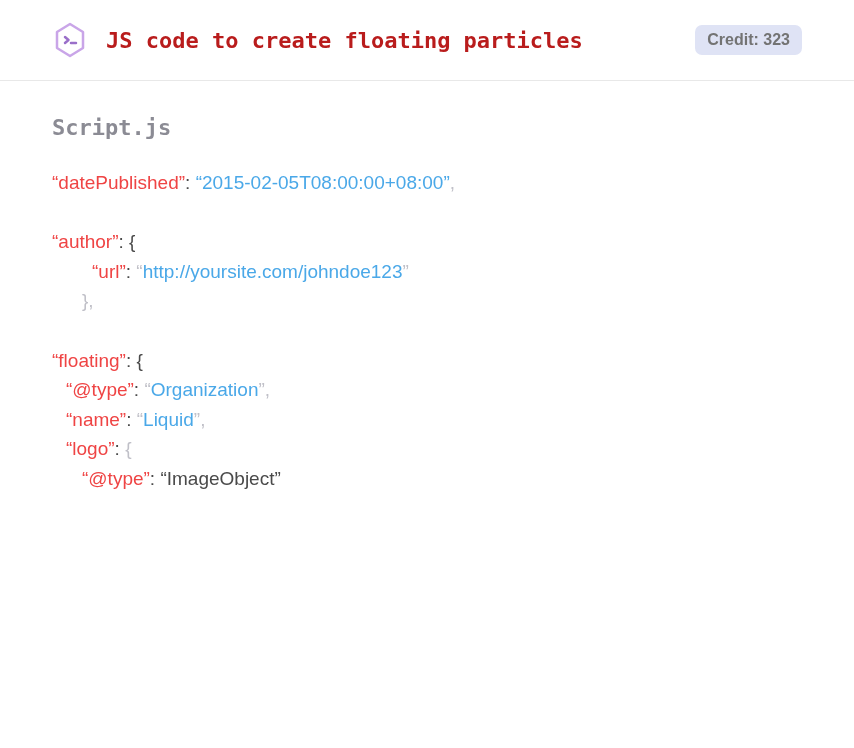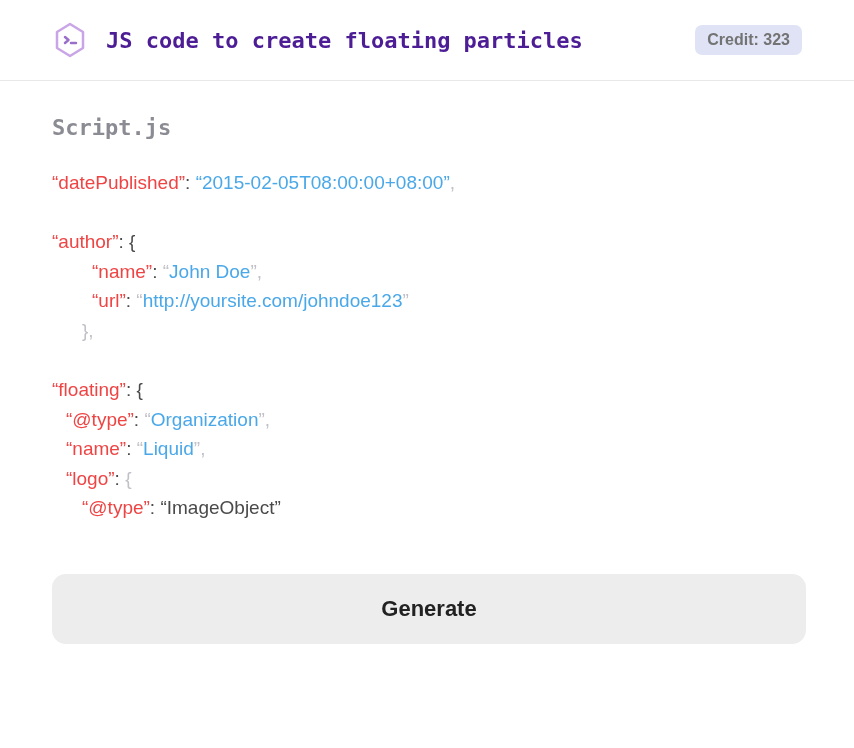--- a/index.html
+++ b/index.html
@@ -25,21 +25,21 @@
       width: 36px;
       height: 36px;
       display: flex;
       align-items: center;
       justify-content: center;
     }
     .page-title {
       font-family: "SF Mono", "Menlo", "Monaco", "Consolas", monospace;
       font-size: 22px;
       font-weight: 700;
-      color: #4c1d95;
+      color: #b91c1c;
       flex: 1;
       letter-spacing: 0;
     }
     .credit-badge {
       background: #dfe3f5;
       color: #737373;
       padding: 6px 12px;
       border-radius: 7px;
       font-size: 16px;
       font-weight: 600;
@@ -123,34 +123,32 @@
 
   <div class="code-area">
 
     <div class="code-line"><span class="key">“datePublished”</span><span class="punct">: </span><span class="value">“2015-02-05T08:00:00+08:00”</span><span class="punct-light">,</span></div>
 
     <div class="blank-line"></div>
 
     <div class="code-line"><span class="key">“author”</span><span class="punct">: {</span></div>
 
 
-    <div class="code-line indent1"><span class="key">“name”</span><span class="punct">: </span><span class="quote-light">“</span><span class="value">John Doe</span><span class="quote-light">”</span><span class="punct-light">,</span></div>
 
     <div class="code-line indent1"><span class="key">“url”</span><span class="punct">: </span><span class="quote-light">“</span><span class="value">http://yoursite.com/johndoe123</span><span class="quote-light">”</span></div>
 
     <div class="code-line indent1b"><span class="punct-light">},</span></div>
 
     <div class="blank-line"></div>
 
     <div class="code-line"><span class="key">“floating”</span><span class="punct">: {</span></div>
 
     <div class="code-line indent2"><span class="key">“@type”</span><span class="punct">: </span><span class="quote-light">“</span><span class="value">Organization</span><span class="quote-light">”</span><span class="punct-light">,</span></div>
 
     <div class="code-line indent2"><span class="key">“name”</span><span class="punct">: </span><span class="quote-light">“</span><span class="value">Liquid</span><span class="quote-light">”</span><span class="punct-light">,</span></div>
 
     <div class="code-line indent2"><span class="key">“logo”</span><span class="punct">: </span><span class="punct-light">{</span></div>
 
     <div class="code-line indent3"><span class="key">“@type”</span><span class="punct">: </span><span class="plain-value">“ImageObject”</span></div>
 
   </div>
 
-  <button class="generate-btn">Generate</button>
 </div>
 
 </body></html>

